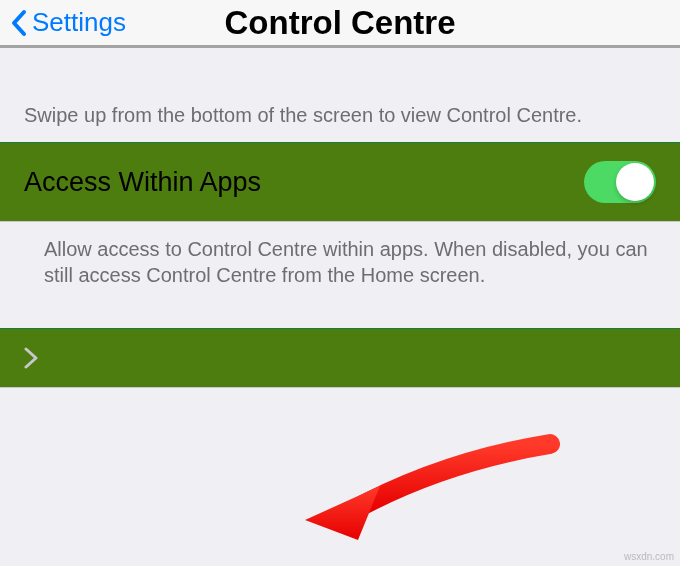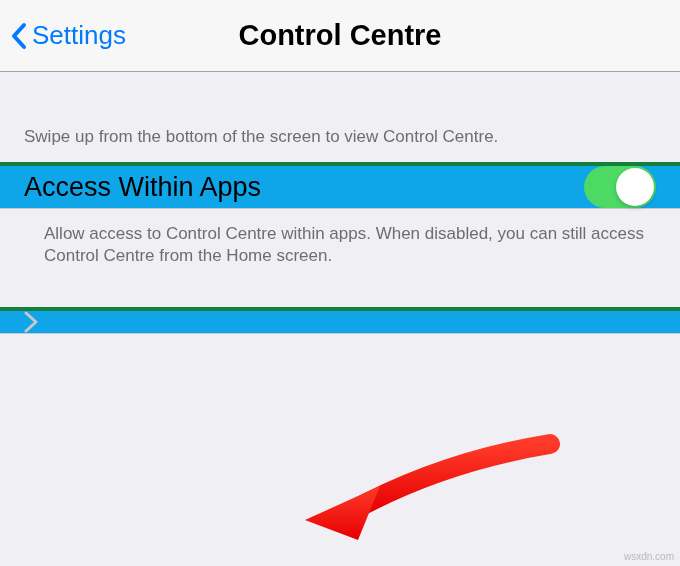--- a/index.html
+++ b/index.html
@@ -10,23 +10,23 @@
       -webkit-font-smoothing: antialiased;
     }
     body {
       width: 680px;
       height: 566px;
       background: #efeff4;
       position: relative;
       overflow: hidden;
     }
     .nav-bar {
-      height: 72px;
+      height: 48px;
       background: #f7f7f8;
-      border-bottom: 1px solid #a3a3a3;
+      border-bottom: 3px solid #a3a3a3;
       display: flex;
       align-items: center;
       position: relative;
     }
     .back-button {
       display: flex;
       align-items: center;
       padding-left: 10px;
       cursor: pointer;
     }
@@ -37,40 +37,40 @@
     .back-label {
       font-size: 26px;
       color: #007aff;
       margin-left: 2px;
       font-weight: 400;
     }
     .nav-title {
       position: absolute;
       left: 50%;
       transform: translateX(-50%);
-      font-size: 29px;
+      font-size: 33px;
       font-weight: 600;
       color: #000;
     }
     .section-caption {
       padding: 54px 24px 14px 24px;
-      font-size: 17px;
+      font-size: 20px;
       color: #6d6d72;
       line-height: 1.3;
     }
     .section-caption.footer {
       padding-top: 14px;
       padding-bottom: 40px;
       padding-left: 44px;
     }
     .cell {
-      background: #0ea5e9;
-      border-top: 4px solid #15803d;
+      background: #4d7c0f;
+      border-top: 1px solid #15803d;
       border-bottom: 1px solid #c8c7cc;
-      padding: 0 24px;
+      padding: 18px 24px;
       display: flex;
       align-items: center;
       justify-content: space-between;
     }
     .cell-label {
       font-size: 27px;
       color: #000;
       font-weight: 400;
     }
     .toggle {

